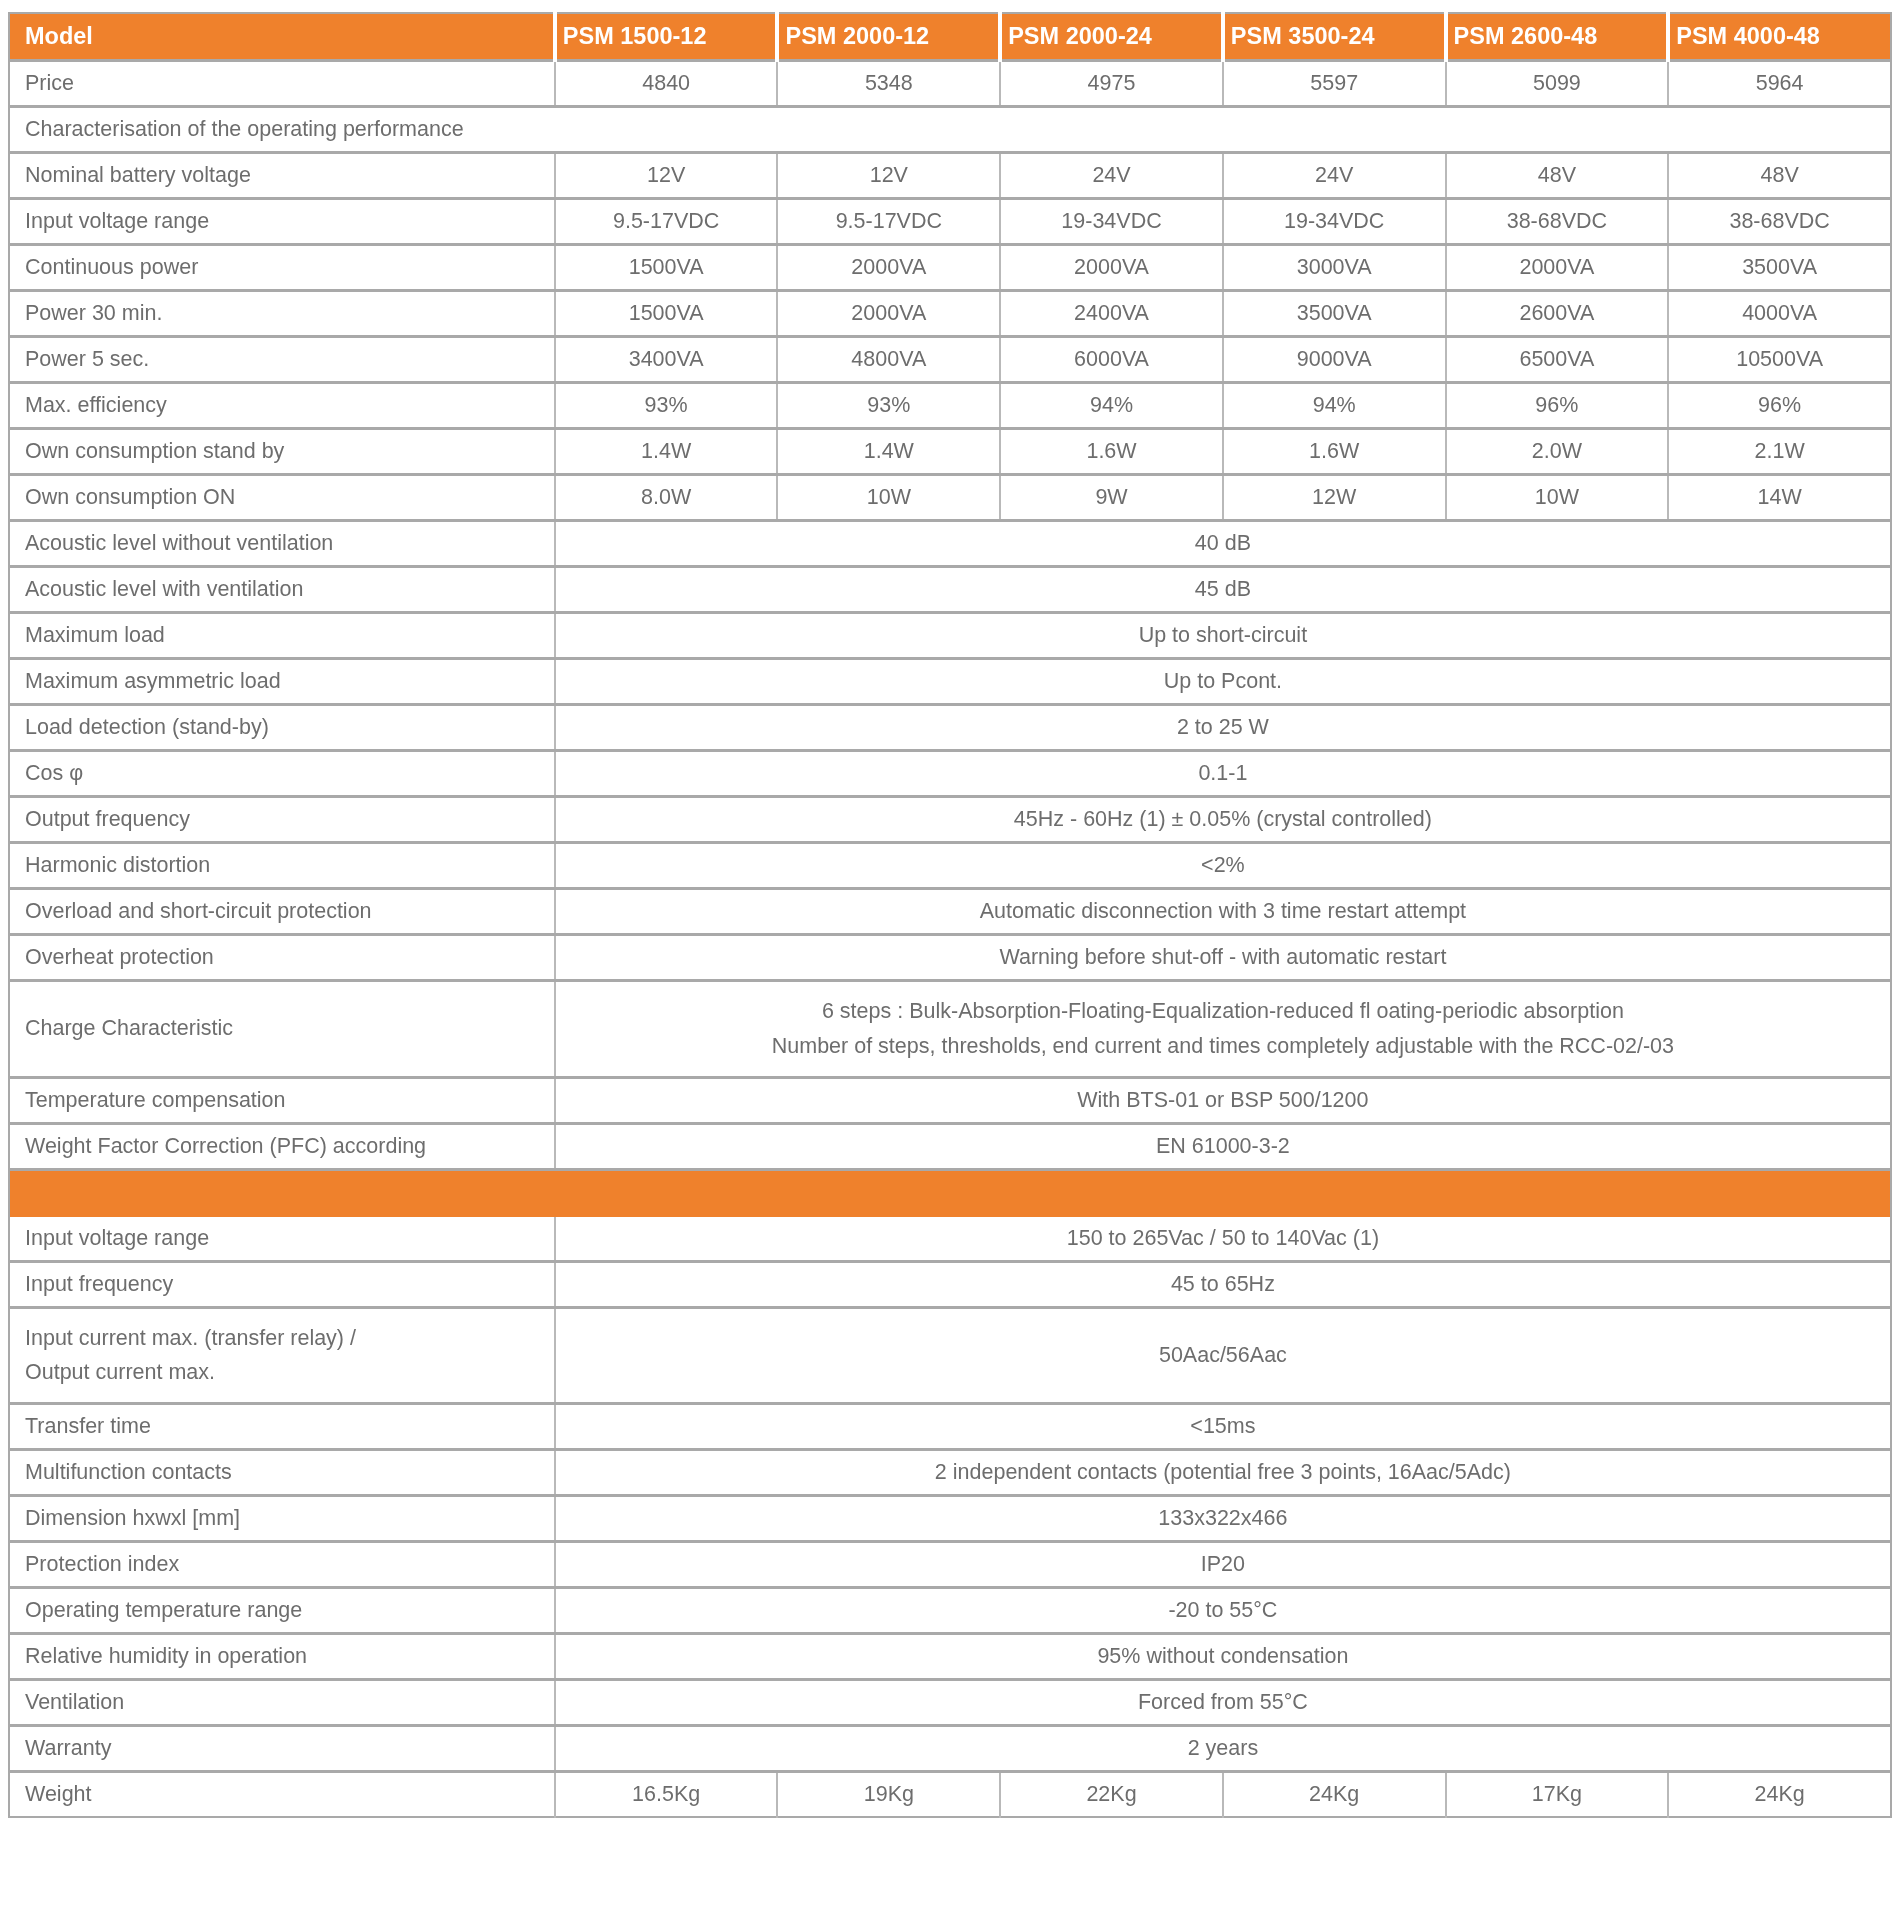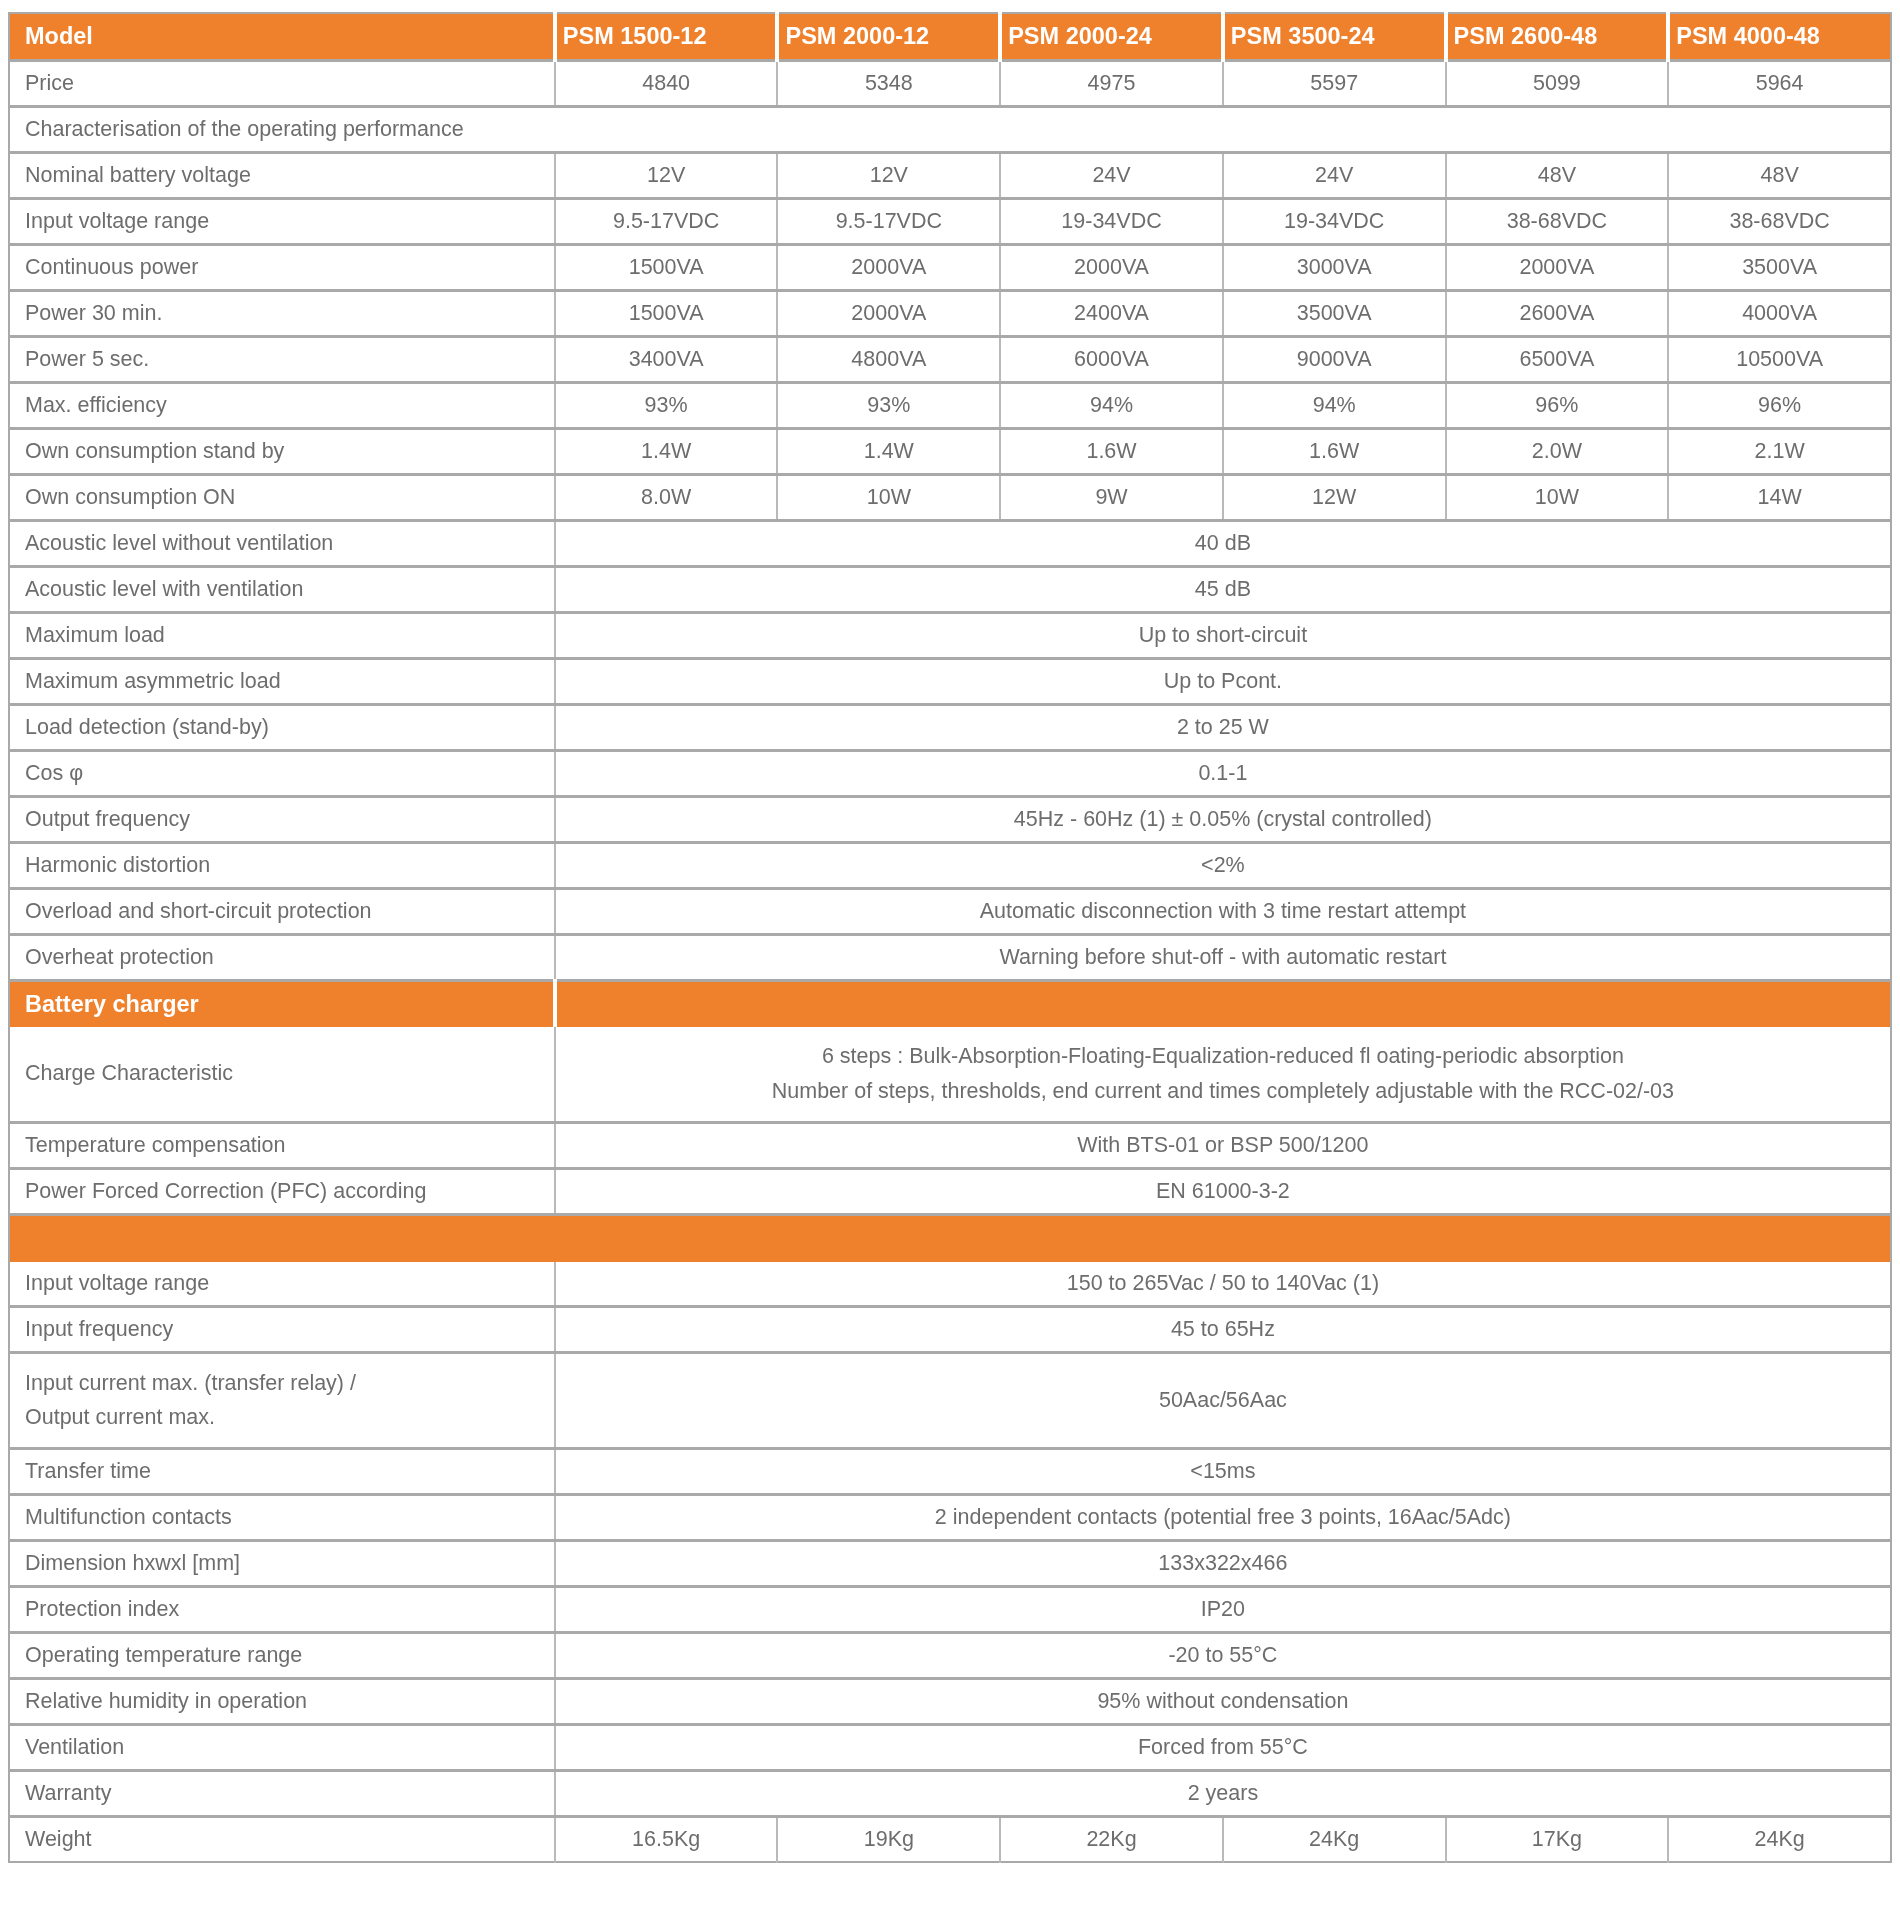--- a/index.html
+++ b/index.html
@@ -220,37 +220,33 @@
           <td class="val v" colspan="6">&lt;2%</td>
         </tr>
         <tr class="span">
           <td class="lab">Overload and short-circuit protection</td>
           <td class="val v" colspan="6">Automatic disconnection with 3 time restart attempt</td>
         </tr>
         <tr class="span">
           <td class="lab">Overheat protection</td>
           <td class="val v" colspan="6">Warning before shut-off - with automatic restart</td>
         </tr>
-        <tr class="section-orange">
-          <td class="lab">Battery charger</td>
-          <td class="vwhite" colspan="6"></td>
-        </tr>
         <tr class="span2">
           <td class="lab">Charge Characteristic</td>
           <td class="val v multival" colspan="6">
             <div class="line">6 steps : Bulk-Absorption-Floating-Equalization-reduced fl oating-periodic absorption</div>
             <div class="line">Number of steps, thresholds, end current and times completely adjustable with the RCC-02/-03</div>
           </td>
         </tr>
         <tr class="span">
           <td class="lab">Temperature compensation</td>
           <td class="val v" colspan="6">With BTS-01 or BSP 500/1200</td>
         </tr>
         <tr class="span">
-          <td class="lab">Power Forced Correction (PFC) according</td>
+          <td class="lab">Weight Factor Correction (PFC) according</td>
           <td class="val v" colspan="6">EN 61000-3-2</td>
         </tr>
         <tr class="orange-band">
           <td colspan="7"></td>
         </tr>
         <tr class="span">
           <td class="lab">Input voltage range</td>
           <td class="val v" colspan="6">150 to 265Vac / 50 to 140Vac (1)</td>
         </tr>
         <tr class="span">

